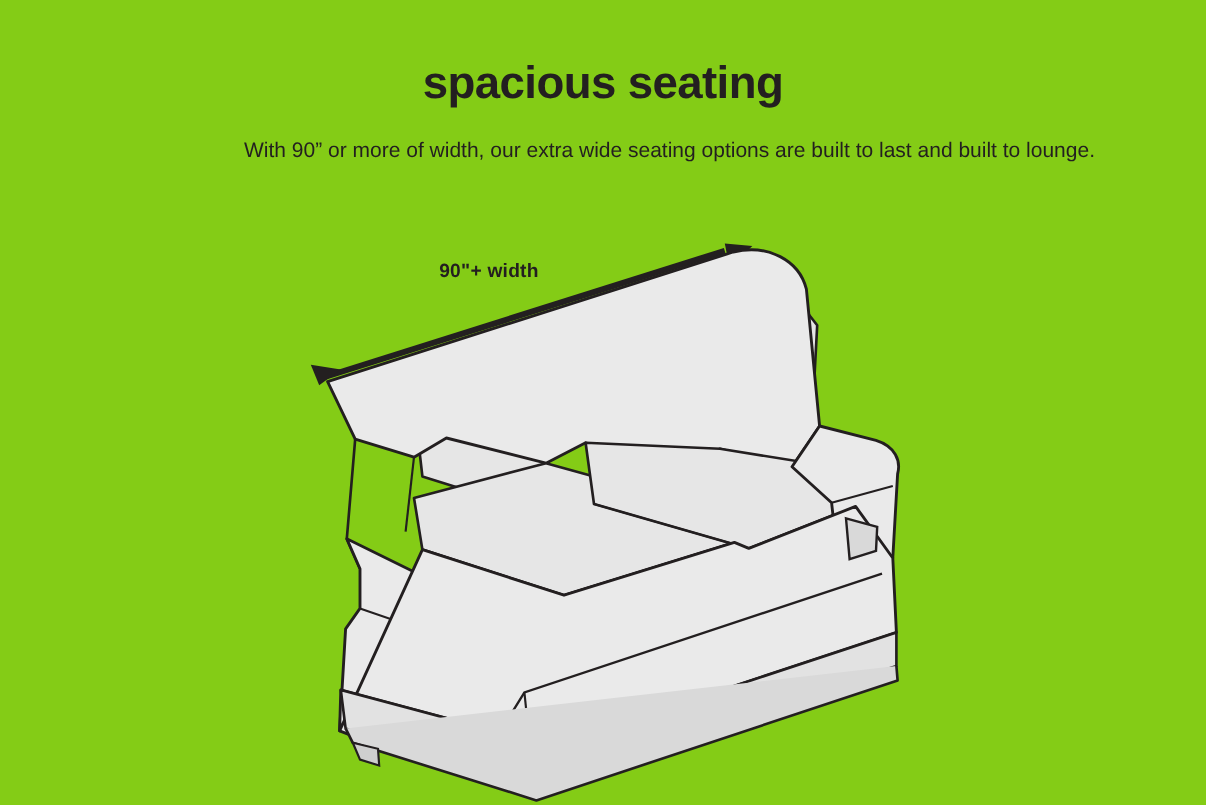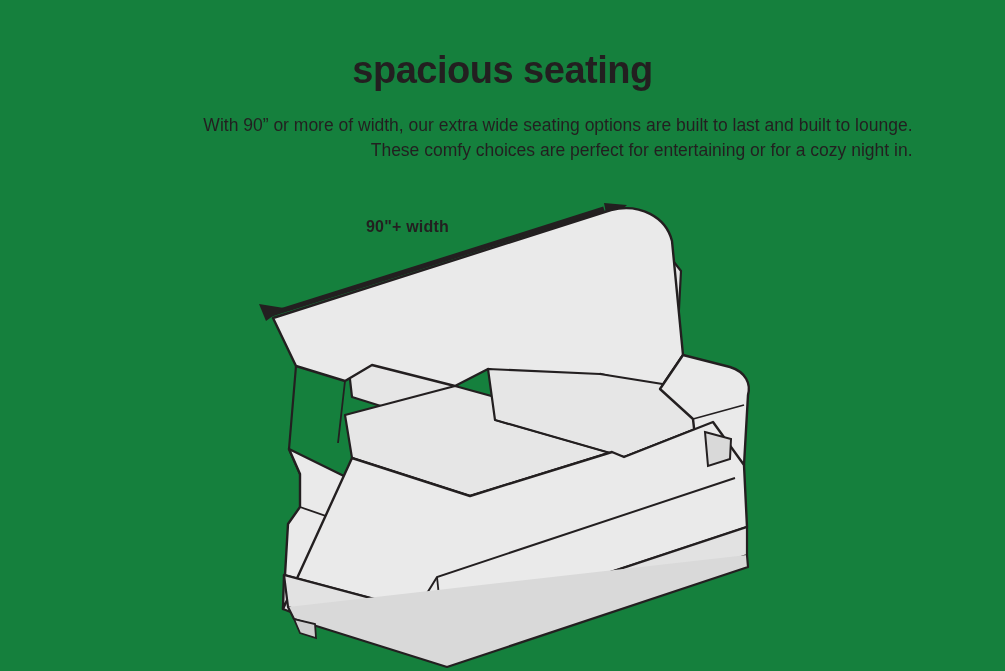--- a/index.html
+++ b/index.html
@@ -12,21 +12,21 @@
     height: 671px;
     font-family: "Liberation Sans", sans-serif;
     color: #231f20;
     overflow: hidden;
     position: relative;
   }
   .page {
     position: relative;
     width: 1005px;
     height: 671px;
-    background: #15803d;
+    background: #84cc16;
   }
   .headline {
     position: absolute;
     top: 50px;
     left: 0;
     width: 100%;
     text-align: center;
     font-size: 38px;
     font-weight: bold;
     letter-spacing: -0.5px;
@@ -66,21 +66,20 @@
 </style>
 </head>
 <body>
 
 <div class="page">
 
   <div class="headline">spacious seating</div>
 
   <div class="subcopy">
     <span class="line1">With 90” or more of width, our extra wide seating options are built to last and built to lounge.</span>
-    <span class="line2">These comfy choices are perfect for entertaining or for a cozy night in.</span>
   </div>
 
   <div class="dim-label">90"+ width</div>
 
   <svg class="illustration" viewBox="0 0 1005 496" xmlns="http://www.w3.org/2000/svg">
 
     <g>
       <line x1="268" y1="140" x2="604" y2="34" stroke="#231f20" stroke-width="5"></line>
       <polygon points="604,28 627,30 608,48" fill="#231f20"></polygon>
       <polygon points="266,146 259,129 284,133" fill="#231f20"></polygon>

